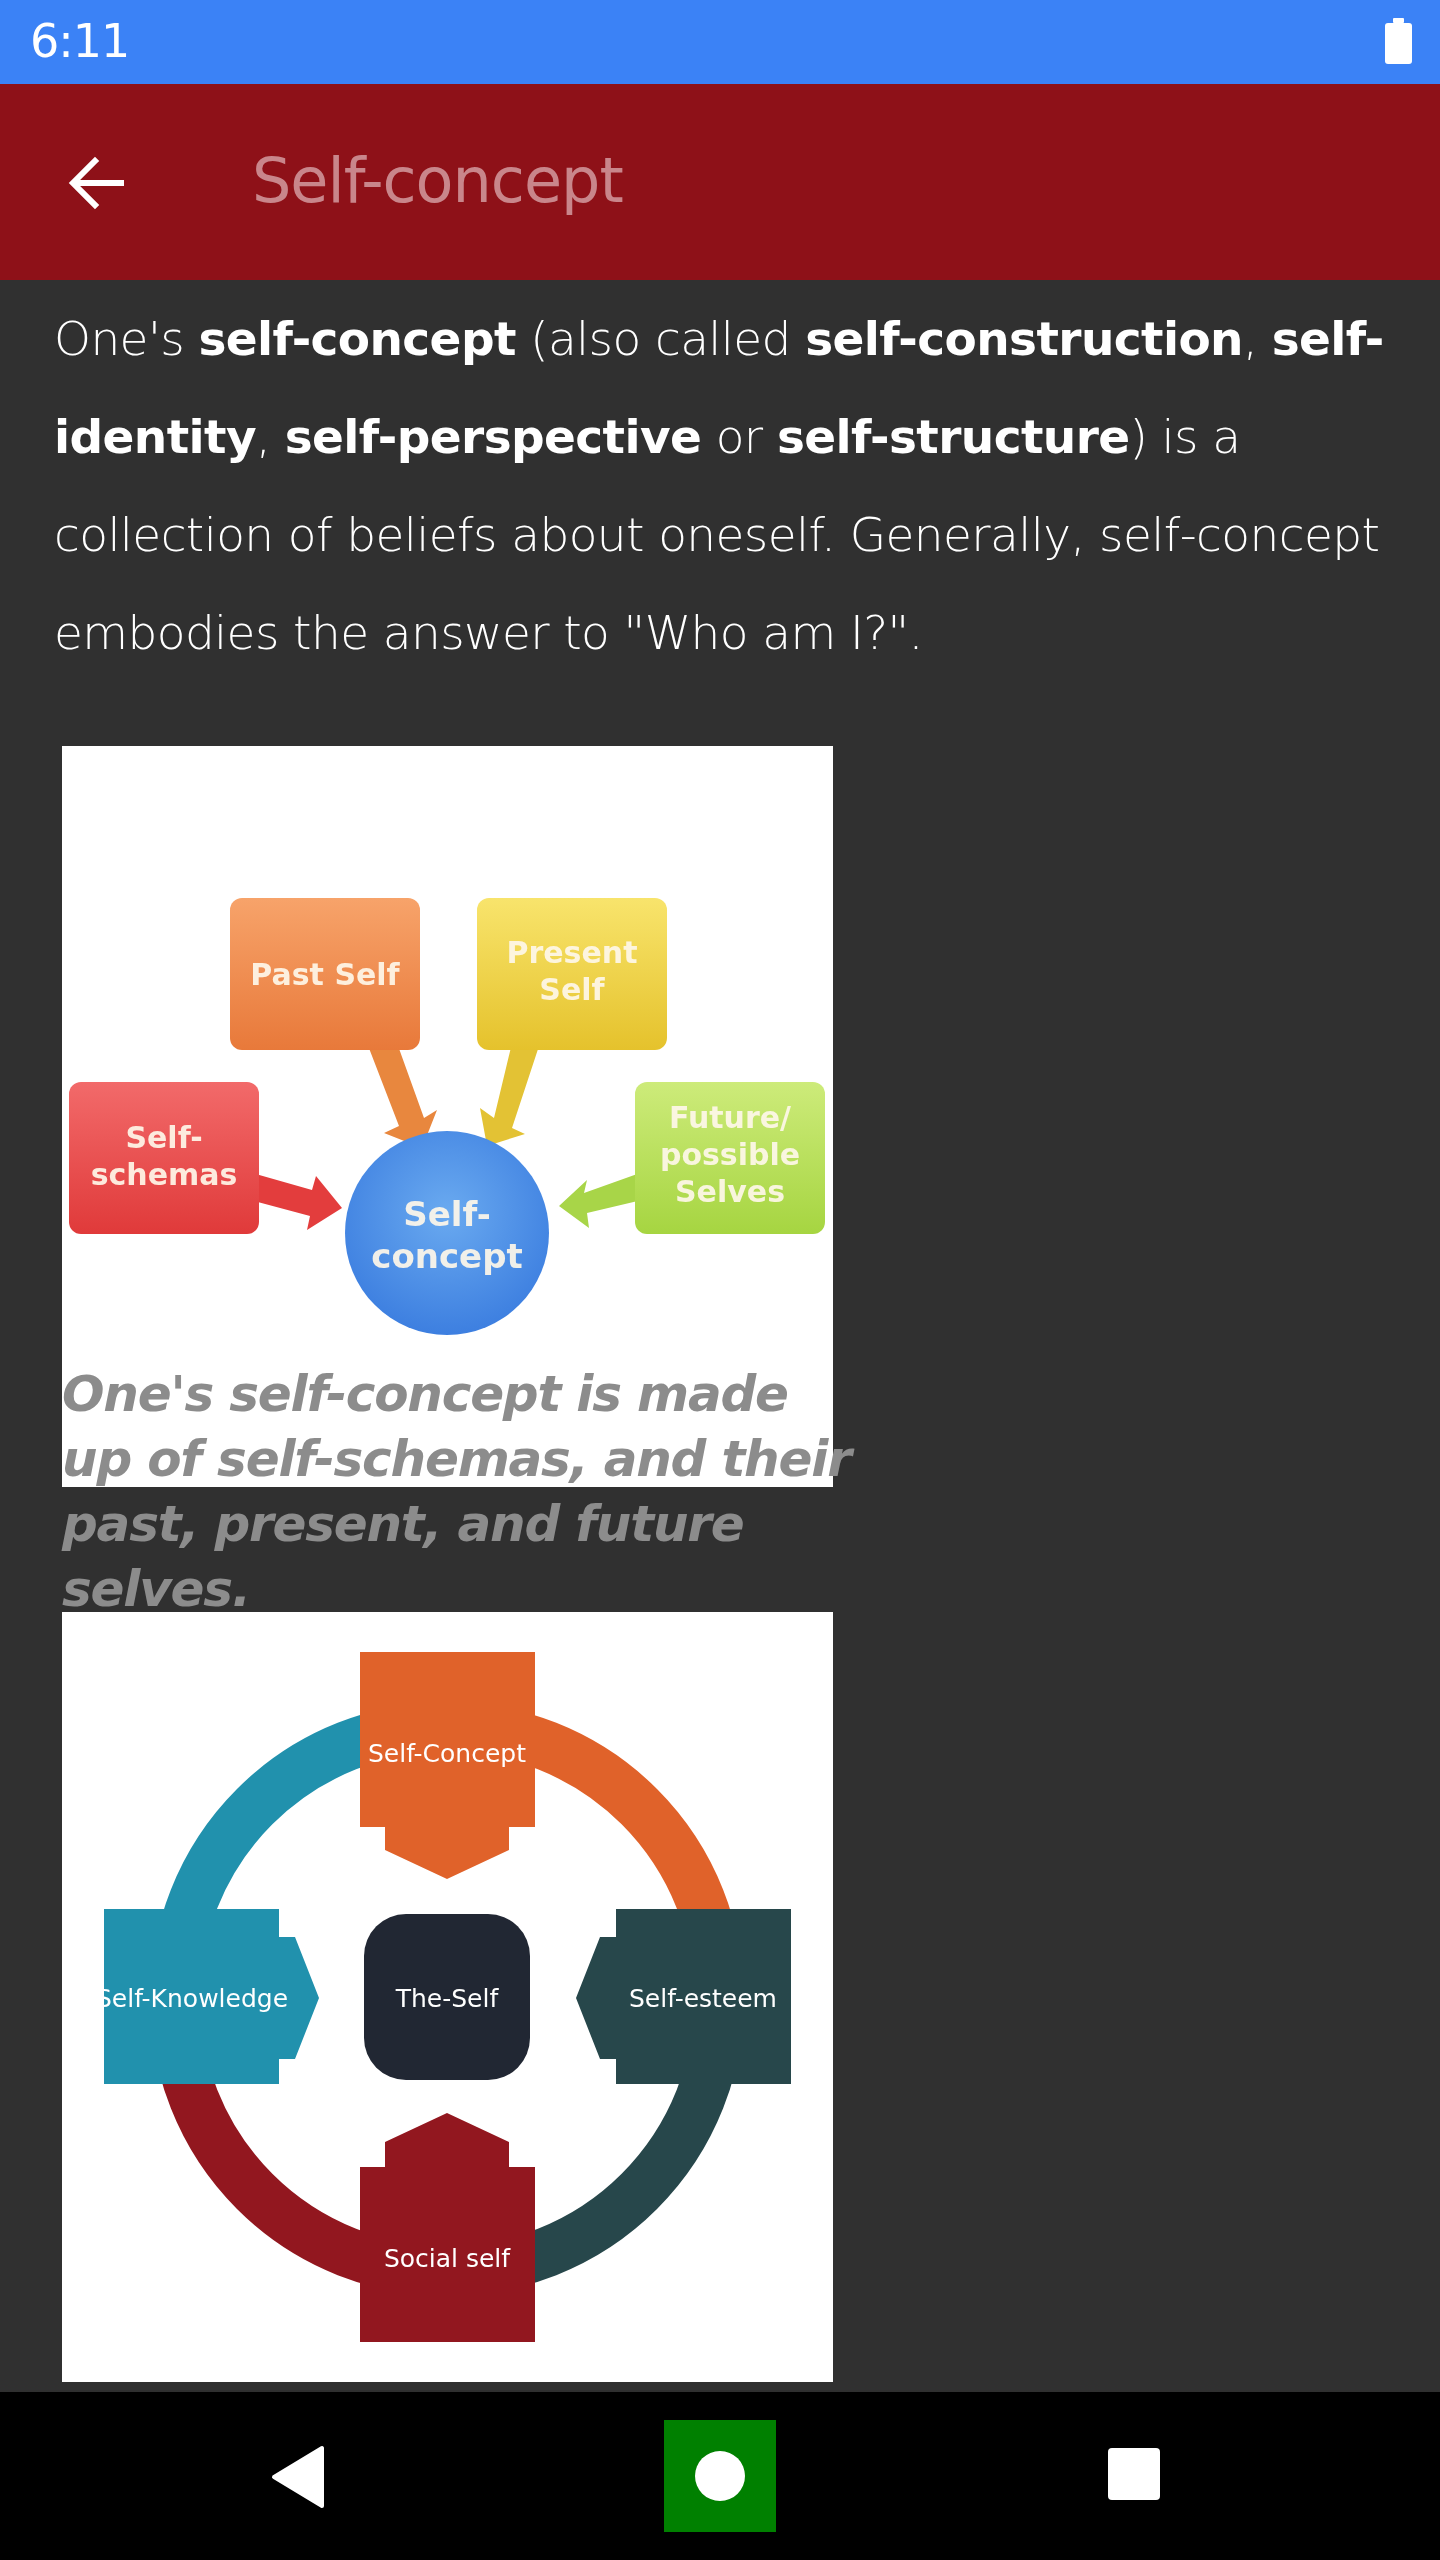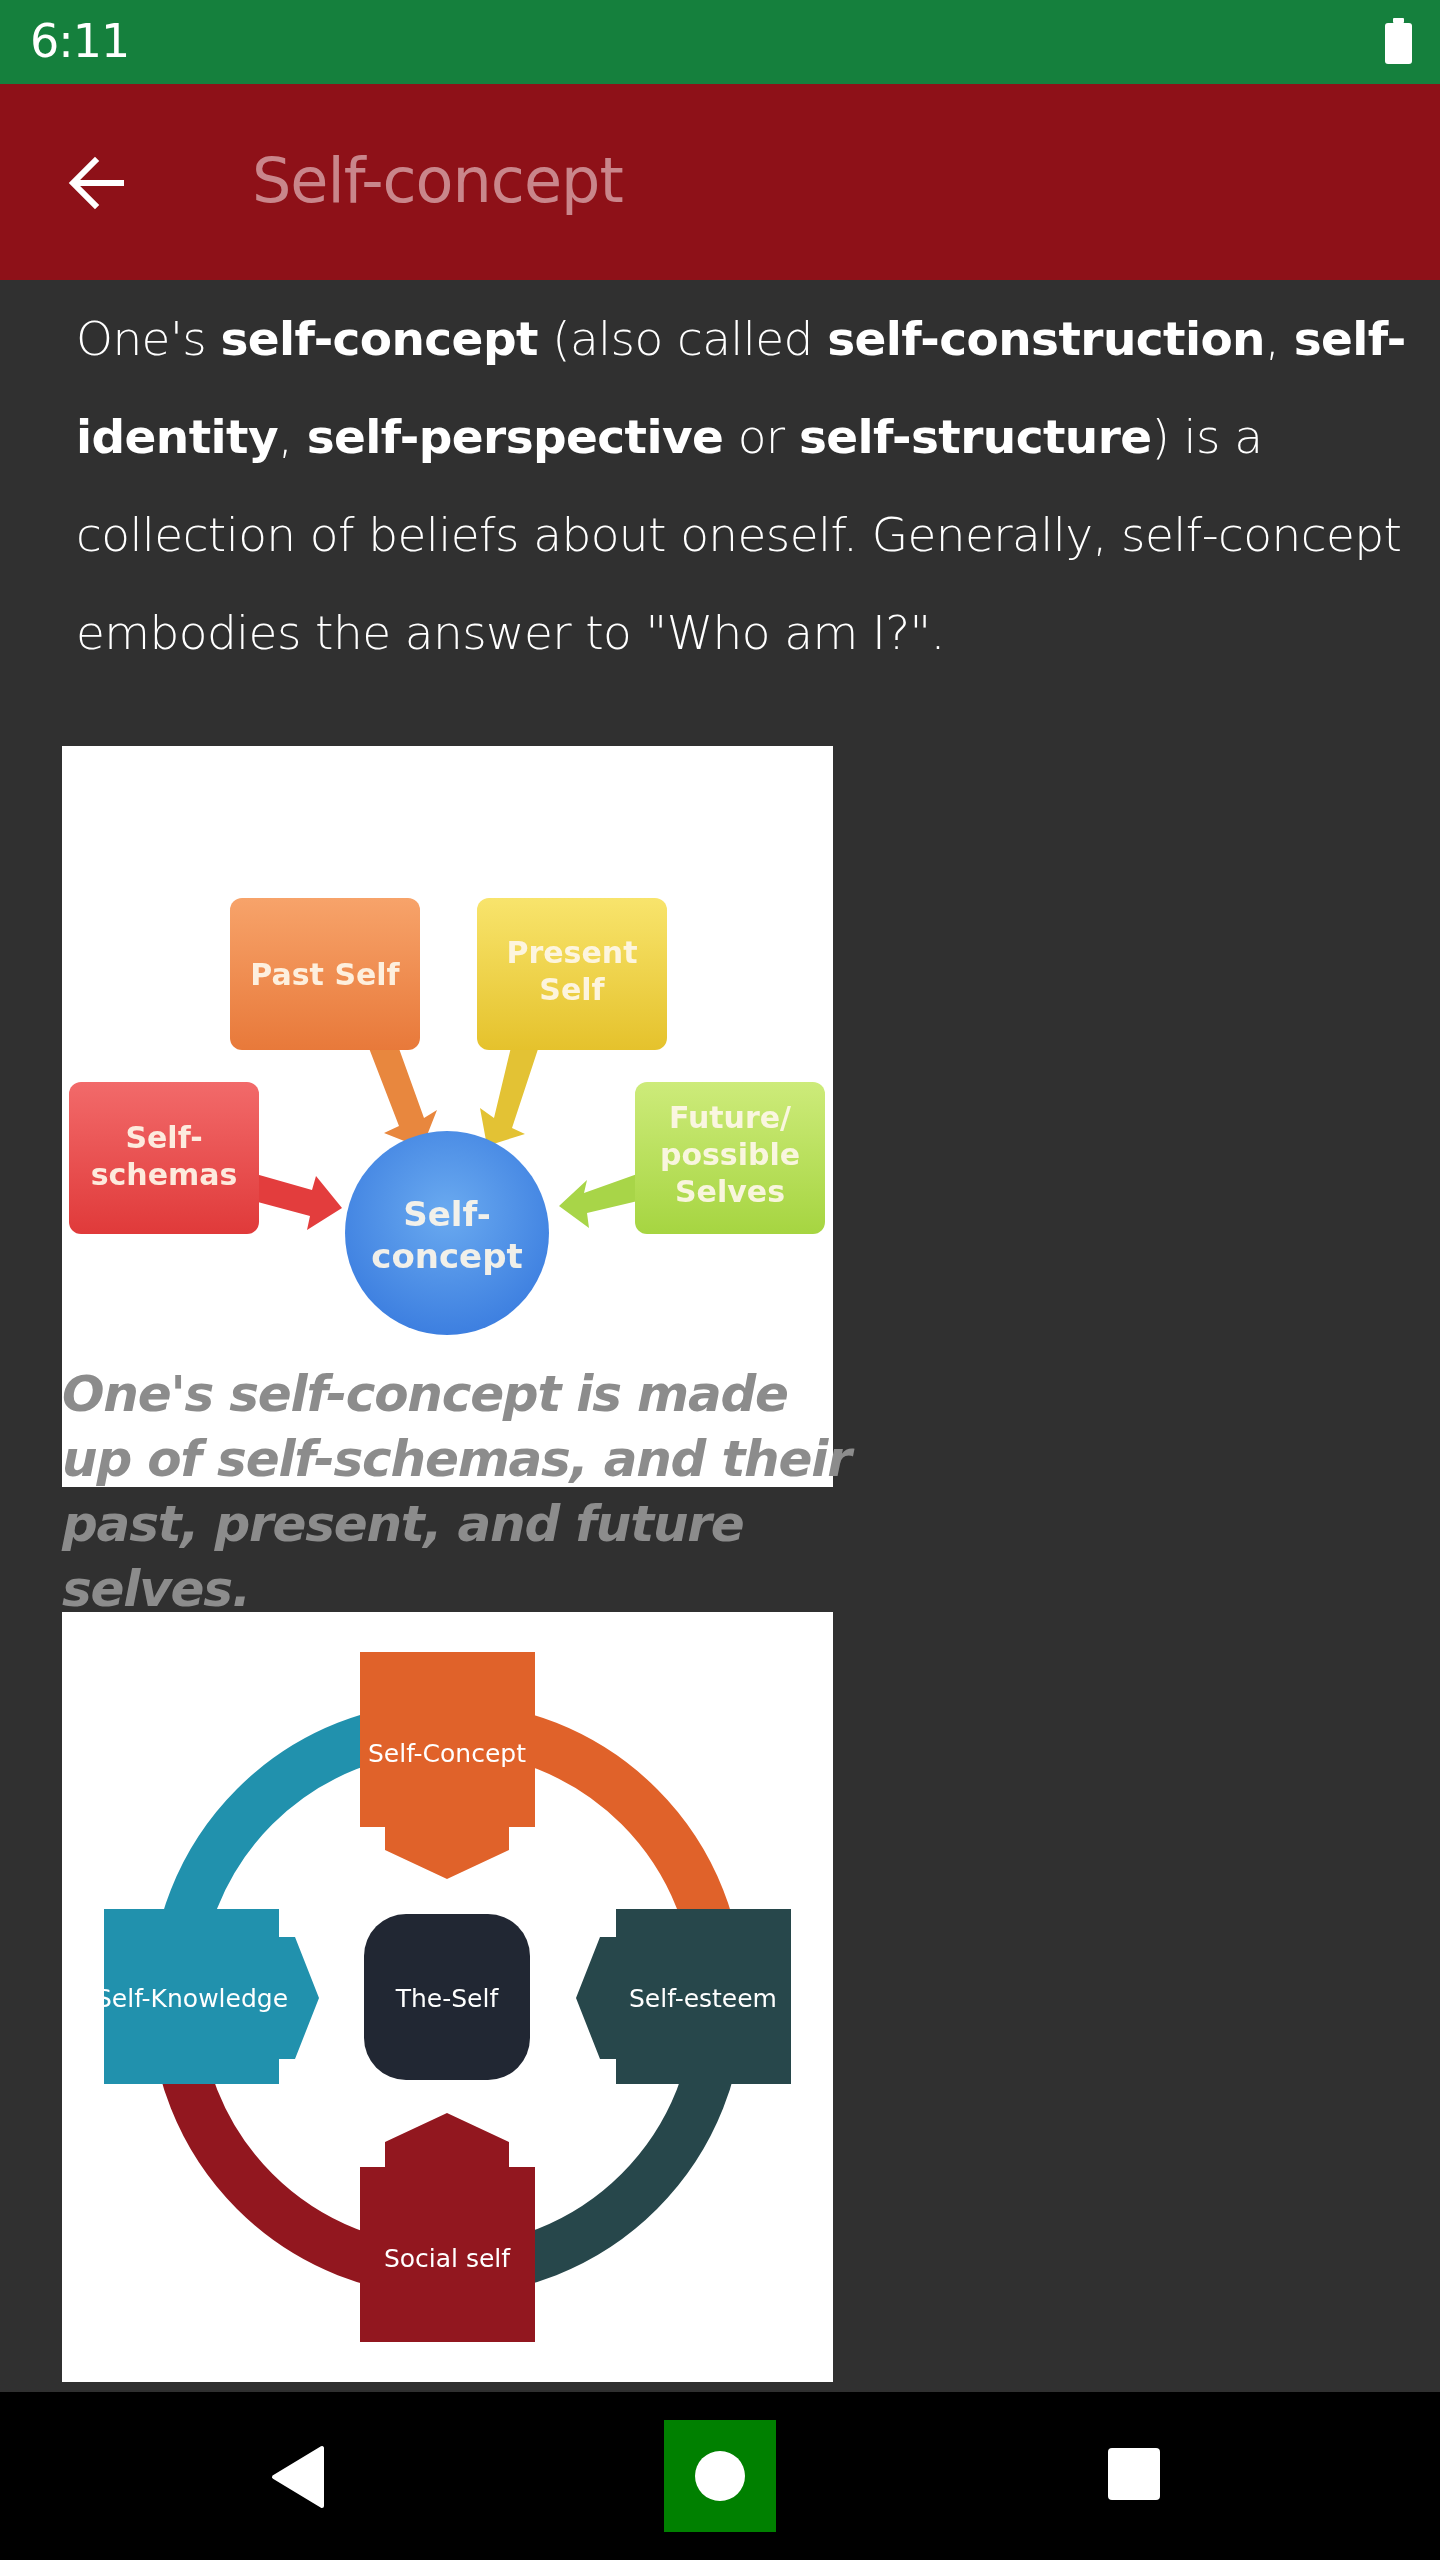--- a/index.html
+++ b/index.html
@@ -1,29 +1,29 @@
 <!DOCTYPE html>
 <html><head>
 <meta charset="utf-8">
 <style>
   * { box-sizing: border-box; margin: 0; padding: 0; }
   html, body { width: 1440px; height: 2560px; overflow: hidden; background: #303030; }
   body { position: relative; font-family: "Liberation Sans", "DejaVu Sans", sans-serif; }
 
-  .status-bar { position: absolute; left: 0; top: 0; width: 1440px; height: 84px; background: #15803d; }
+  .status-bar { position: absolute; left: 0; top: 0; width: 1440px; height: 84px; background: #3b82f6; }
   .status-time { position: absolute; left: 30px; top: 14px; color: #fff; font-size: 46px; font-family: "DejaVu Sans", sans-serif; letter-spacing: -1px; }
   .battery { position: absolute; left: 1385px; top: 18px; width: 27px; height: 46px; }
   .battery .cap { position: absolute; left: 8px; top: 0; width: 11px; height: 5px; background: #fff; border-radius: 1px; }
   .battery .body { position: absolute; left: 0; top: 5px; width: 27px; height: 41px; background: #fff; border-radius: 3px; }
 
   .app-bar { position: absolute; left: 0; top: 84px; width: 1440px; height: 196px; background: #8e1118; }
   .back-btn { position: absolute; left: 50px; top: 54px; width: 90px; height: 90px; display: flex; align-items: center; justify-content: center; cursor: pointer; }
   .app-title { position: absolute; left: 252px; top: 60px; font-size: 62px; color: #c9868b; font-family: "DejaVu Sans", sans-serif; letter-spacing: -1px; }
 
-  .content { position: absolute; left: 76px; top: 290px; width: 1330px; }
+  .content { position: absolute; left: 54px; top: 290px; width: 1330px; }
   .intro { color: #fff; font-size: 47px; line-height: 98px; font-family: "DejaVu Sans", sans-serif; font-weight: 300; letter-spacing: -0.6px; width: 1340px; }
   .intro b { font-weight: bold; }
 
   .figure-img { position: absolute; left: 62px; width: 771px; background: #fff; overflow: hidden; }
   #fig1 { top: 746px; height: 741px; }
   #fig2 { top: 1612px; height: 770px; }
   .figure-img svg { display: block; width: 100%; height: 100%; }
 
   .caption { position: absolute; left: 62px; top: 1362px; width: 790px; color: #8c8c8c; font-size: 50px; font-style: italic; line-height: 65px; font-family: "DejaVu Sans", sans-serif; letter-spacing: -1.2px; font-weight: bold; }
 

